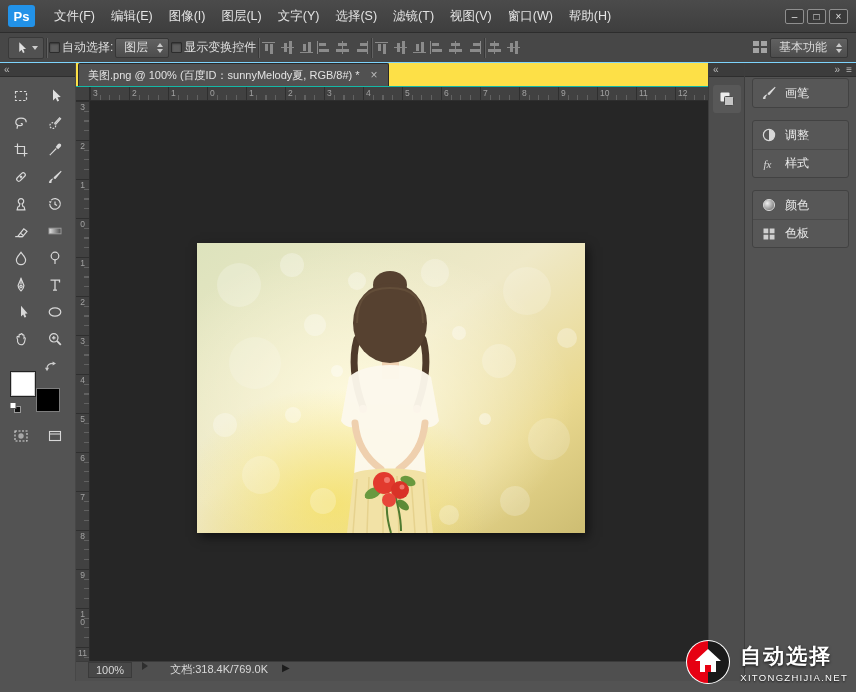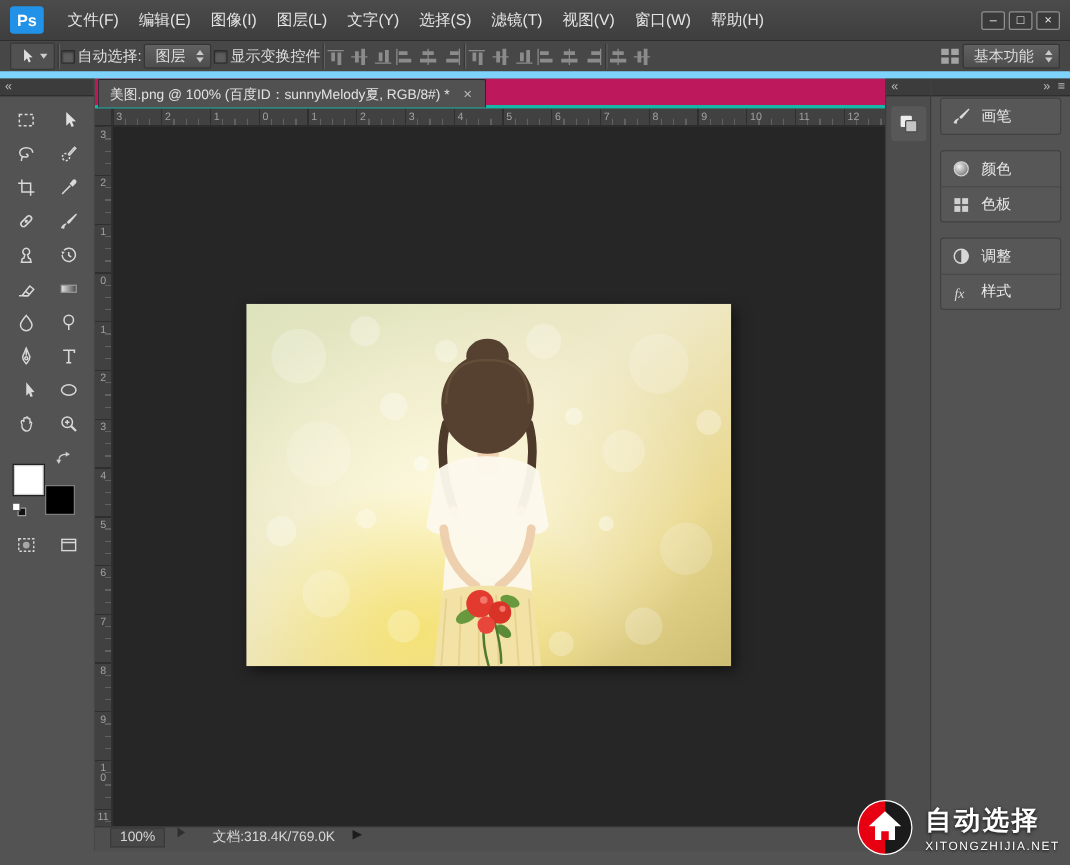--- a/index.html
+++ b/index.html
@@ -12,21 +12,21 @@
             display:flex;align-items:center;padding:16px 8px;}
   .ps-logo{width:27px;height:22px;background:#2292e8;border-radius:3px;color:#fff;font-weight:bold;
            font-size:13px;display:flex;align-items:center;justify-content:center;margin-right:12px;}
   .menus{display:flex;gap:2px;}
   .menu-item{padding:3px 7px;font-size:12.5px;color:#e4e4e4;border-radius:2px;cursor:default;white-space:nowrap;}
   .wincontrols{margin-left:auto;display:flex;gap:3px;}
   .winbtn{width:19px;height:15px;border:1px solid #8f8f8f;background:#3a3a3a;color:#e6e6e6;
           font-size:10px;line-height:13px;text-align:center;border-radius:2px;}
 
   
-  .optionsbar{height:30px;background:#474747;border-bottom:6px solid #7dd3fc;display:flex;
+  .optionsbar{height:30px;background:#474747;border-bottom:1px solid #7dd3fc;display:flex;
               align-items:center;padding:0 8px;gap:2px;}
   .toolpreset{display:flex;align-items:center;gap:4px;padding:2px 5px;border:1px solid #393939;
               border-radius:2px;background:#515151;height:22px;}
   .ddtri{width:0;height:0;border-left:3.5px solid transparent;border-right:3.5px solid transparent;border-top:4px solid #ccc;}
   .vsep{width:1px;height:20px;background:#383838;box-shadow:1px 0 0 #616161;}
   .chk{width:11px;height:11px;border:1px solid #2c2c2c;background:#5d5d5d;border-radius:1px;
        box-shadow:inset 0 1px 2px rgba(0,0,0,.45);flex:0 0 auto;}
   .optlabel{font-size:12px;color:#dedede;white-space:nowrap;}
   .dropdown{position:relative;display:flex;align-items:center;height:20px;padding:0 20px 0 8px;
             background:linear-gradient(#616161,#4d4d4d);border:1px solid #363636;border-radius:2px;
@@ -63,21 +63,21 @@
   .colorchips{position:relative;width:58px;height:56px;margin:8px auto 0;}
   .fgchip{position:absolute;left:2px;top:12px;width:24px;height:24px;background:#fff;border:1px solid #cfcfcf;outline:1px solid #222;z-index:2;}
   .bgchip{position:absolute;left:27px;top:28px;width:24px;height:24px;background:#000;border:1px solid #7d7d7d;z-index:1;}
   .swapicon{position:absolute;left:35px;top:0px;}
   .miniicon{position:absolute;left:0px;top:42px;}
   .bottomtools{display:flex;justify-content:center;gap:6px;margin-top:8px;}
   .btool{width:28px;height:24px;display:flex;align-items:center;justify-content:center;}
 
   
   .docarea{flex:1;display:flex;flex-direction:column;min-width:0;}
-  .tabbar{height:24px;background:#be185d;border-bottom:3px solid #14b8a6;display:flex;align-items:flex-start;padding-left:2px;}
+  .tabbar{height:24px;background:#fde047;border-bottom:1px solid #14b8a6;display:flex;align-items:center;padding-left:2px;}
   .tab{height:23px;display:flex;align-items:center;gap:10px;padding:0 9px;background:#515151;
        border:1px solid #292929;border-bottom:none;border-radius:2px 2px 0 0;font-size:11px;color:#e2e2e2;white-space:nowrap;}
   .tabclose{color:#b9b9b9;font-size:12px;padding:0 1px;}
   .canvaswrap{flex:1;position:relative;background:#262626;overflow:hidden;}
   .corner{position:absolute;left:0;top:0;width:14px;height:14px;background:#414141;
           border-right:1px solid #2d2d2d;border-bottom:1px solid #2d2d2d;z-index:3;}
   .hruler{position:absolute;left:14px;right:0;top:0;height:14px;z-index:2;display:flex;overflow:hidden;
      background-color:#414141;border-bottom:1px solid #2d2d2d;
      background-image:repeating-linear-gradient(90deg,#2f2f2f 0 1px,transparent 1px 39px),
                       repeating-linear-gradient(90deg,#616161 0 1px,transparent 1px 9.75px);
@@ -521,54 +521,54 @@
           <div class="prow">
             <svg width="16" height="16" viewBox="0 0 16 16" fill="#d8d8d8" stroke="none">
                 <path d="M13.9 1.8 L14.6 2.5 L8.9 9.4 C8.3 10.1 7.5 10.1 7 9.6 C6.5 9.1 6.5 8.3 7.2 7.7 Z"></path>
                 <path d="M6.4 10.1 C5.1 10.6 4.6 11.8 4.4 13.9 C3 14 2.2 13.8 1.8 13.4 C2.6 11.5 3.6 10.2 5.9 9.6 Z"></path>
               </svg>
             <span>画笔</span>
           </div>
         </div>
         <div class="pgroup">
           <div class="prow">
+            <svg width="16" height="16" viewBox="0 0 16 16" stroke="#d8d8d8" fill="none" stroke-width="1.2">
+                <circle cx="8" cy="8" r="5.6"></circle>
+                <path fill="#d8d8d8" stroke="none" d="M8 2.4 A5.6 5.6 0 0 1 8 13.6 Z"></path>
+              </svg>
+            <span>调整</span>
+          </div>
+          <div class="prow">
+            <svg width="16" height="16" viewBox="0 0 16 16">
+                <text x="2.5" y="12" font-size="11" font-style="italic" font-family="'Liberation Serif', serif" fill="#d8d8d8">fx</text>
+              </svg>
+            <span>样式</span>
+          </div>
+        </div>
+        <div class="pgroup">
+          <div class="prow">
             <svg width="16" height="16" viewBox="0 0 16 16">
                 <defs>
                   <radialGradient id="cpg" cx="0.35" cy="0.35" r="0.8">
                     <stop offset="0" stop-color="#f0f0f0"></stop>
                     <stop offset="1" stop-color="#6a6a6a"></stop>
                   </radialGradient>
                 </defs>
                 <circle cx="8" cy="8" r="5.6" fill="url(#cpg)" stroke="#cfcfcf"></circle>
               </svg>
             <span>颜色</span>
           </div>
           <div class="prow">
             <svg width="16" height="16" viewBox="0 0 16 16" fill="#d0d0d0" stroke="none">
                 <rect x="2.5" y="2.5" width="4.8" height="4.8"></rect>
                 <rect x="8.7" y="2.5" width="4.8" height="4.8"></rect>
                 <rect x="2.5" y="8.7" width="4.8" height="4.8"></rect>
                 <rect x="8.7" y="8.7" width="4.8" height="4.8"></rect>
               </svg>
             <span>色板</span>
-          </div>
-        </div>
-        <div class="pgroup">
-          <div class="prow">
-            <svg width="16" height="16" viewBox="0 0 16 16" stroke="#d8d8d8" fill="none" stroke-width="1.2">
-                <circle cx="8" cy="8" r="5.6"></circle>
-                <path fill="#d8d8d8" stroke="none" d="M8 2.4 A5.6 5.6 0 0 1 8 13.6 Z"></path>
-              </svg>
-            <span>调整</span>
-          </div>
-          <div class="prow">
-            <svg width="16" height="16" viewBox="0 0 16 16">
-                <text x="2.5" y="12" font-size="11" font-style="italic" font-family="'Liberation Serif', serif" fill="#d8d8d8">fx</text>
-              </svg>
-            <span>样式</span>
           </div>
         </div>
       </div>
     </aside>
   </div>
 
   <div class="watermark">
     <svg width="46" height="46" viewBox="0 0 46 46">
       <circle cx="23" cy="23" r="22" fill="#ffffff"></circle>
       <path d="M23 2 A21 21 0 0 0 23 44 Z" fill="#e60012"></path>

